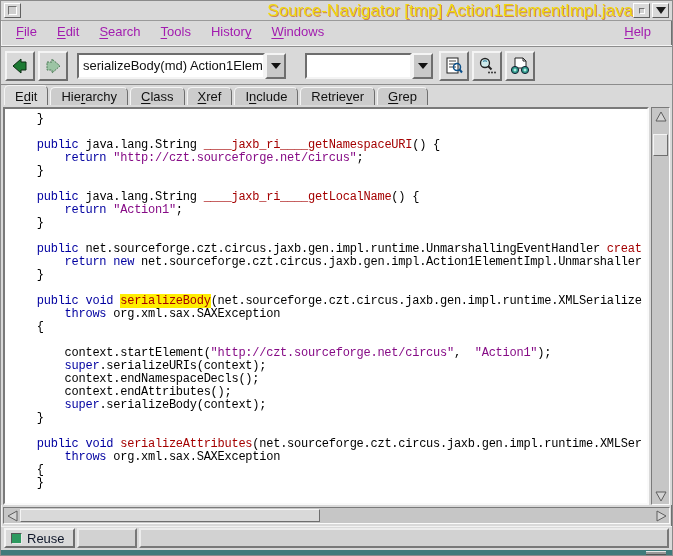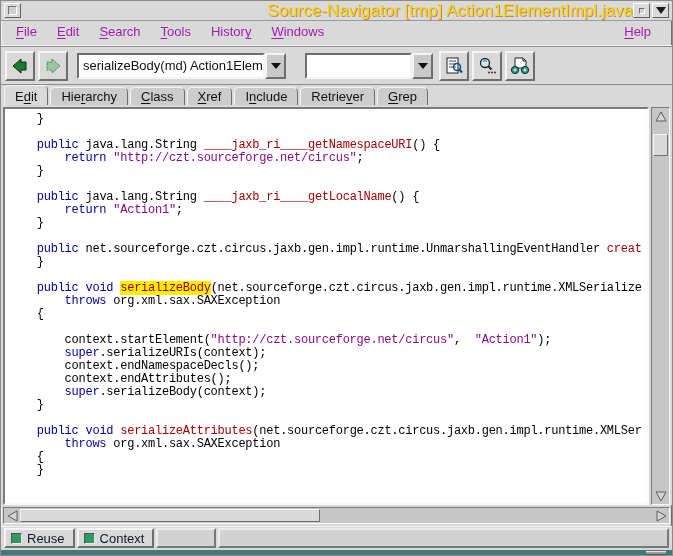--- a/index.html
+++ b/index.html
@@ -265,20 +265,21 @@
         <div class="code-line"></div>
         <div class="code-line"><span class="tok-p">    </span><span class="tok-k">public</span><span class="tok-p"> java.lang.String </span><span class="tok-m">____jaxb_ri____getNamespaceURI</span><span class="tok-p">() {</span></div>
         <div class="code-line"><span class="tok-p">        </span><span class="tok-k">return</span><span class="tok-p"> </span><span class="tok-s">"http://czt.sourceforge.net/circus"</span><span class="tok-p">;</span></div>
         <div class="code-line"><span class="tok-p">    }</span></div>
         <div class="code-line"></div>
         <div class="code-line"><span class="tok-p">    </span><span class="tok-k">public</span><span class="tok-p"> java.lang.String </span><span class="tok-m">____jaxb_ri____getLocalName</span><span class="tok-p">() {</span></div>
         <div class="code-line"><span class="tok-p">        </span><span class="tok-k">return</span><span class="tok-p"> </span><span class="tok-s">"Action1"</span><span class="tok-p">;</span></div>
         <div class="code-line"><span class="tok-p">    }</span></div>
         <div class="code-line"></div>
         <div class="code-line"><span class="tok-p">    </span><span class="tok-k">public</span><span class="tok-p"> net.sourceforge.czt.circus.jaxb.gen.impl.runtime.UnmarshallingEventHandler </span><span class="tok-m">creat</span></div>
+        <div class="code-line"><span class="tok-p">        </span><span class="tok-k">return</span><span class="tok-p"> </span><span class="tok-k">new</span><span class="tok-p"> net.sourceforge.czt.circus.jaxb.gen.impl.Action1ElementImpl.Unmarshaller</span></div>
         <div class="code-line"><span class="tok-p">    }</span></div>
         <div class="code-line"></div>
         <div class="code-line"><span class="tok-p">    </span><span class="tok-k">public</span><span class="tok-p"> </span><span class="tok-k">void</span><span class="tok-p"> </span><span class="tok-h">serializeBody</span><span class="tok-p">(net.sourceforge.czt.circus.jaxb.gen.impl.runtime.XMLSerialize</span></div>
         <div class="code-line"><span class="tok-p">        </span><span class="tok-k">throws</span><span class="tok-p"> org.xml.sax.SAXException</span></div>
         <div class="code-line"><span class="tok-p">    {</span></div>
         <div class="code-line"></div>
         <div class="code-line"><span class="tok-p">        context.startElement(</span><span class="tok-s">"http://czt.sourceforge.net/circus"</span><span class="tok-p">,  </span><span class="tok-s">"Action1"</span><span class="tok-p">);</span></div>
         <div class="code-line"><span class="tok-p">        </span><span class="tok-k">super</span><span class="tok-p">.serializeURIs(context);</span></div>
         <div class="code-line"><span class="tok-p">        context.endNamespaceDecls();</span></div>
         <div class="code-line"><span class="tok-p">        context.endAttributes();</span></div>
@@ -320,24 +321,20 @@
         <polygon points="1,1 10,6 1,11" fill="#d4d4d4" stroke="#5e5e5e"></polygon>
       </svg>
     </div>
   </div>
 
   <div class="statusbar">
     <div class="toggle-btn">
       <div class="green-ind"></div>
       <span>Reuse</span>
     </div>
-    <div class="toggle-btn">
-      <div class="green-ind"></div>
-      <span>Context</span>
-    </div>
     <div class="status-panel small"></div>
     <div class="status-panel wide"></div>
   </div>
 
   <div class="bottom-strip">
     <div class="resize-grip"></div>
   </div>
 
 </div>
 

